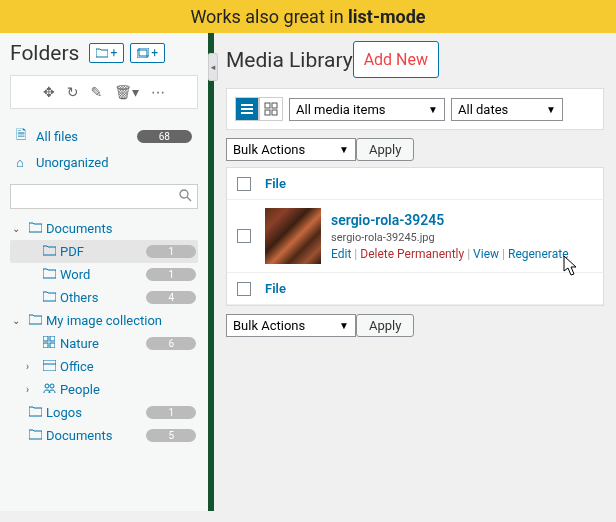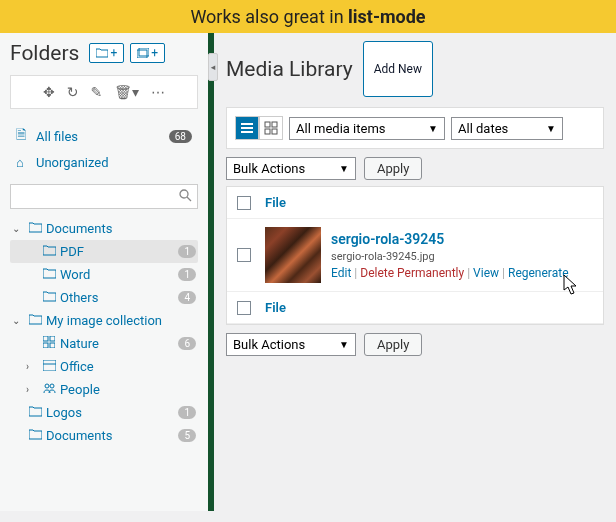--- a/index.html
+++ b/index.html
@@ -10,44 +10,44 @@
 .sidebar { width: 214px; background: #f6f7f7; border-right: 6px solid #14532d; padding: 8px 10px; overflow: hidden; position: relative; }
 .sidebar-header { display: flex; align-items: center; gap: 6px; margin-bottom: 10px; }
 .sidebar-title { font-size: 21px; font-weight: 400; color: #333; margin-right: 4px; }
 .hdr-btn { border: 1px solid #0073aa; color: #0073aa; background: #fff; padding: 2px 6px; font-size: 12px; border-radius: 2px; cursor: pointer; display: flex; align-items: center; gap: 2px; }
 .toolbar { background: #fff; border: 1px solid #ddd; padding: 8px; display: flex; justify-content: center; gap: 12px; margin-bottom: 8px; color: #666; }
 .toolbar span { cursor: pointer; font-size: 14px; }
 .pinned { padding: 4px 0; }
 .pin-item { display: flex; align-items: center; justify-content: space-between; padding: 4px 6px; font-size: 13px; color: #0073aa; cursor: pointer; }
 .pin-item .lbl { display: flex; align-items: center; gap: 6px; }
 .pin-item .ico { width: 14px; color: #0073aa; }
-.badge { background: #666; color: #fff; font-size: 10px; padding: 1px 6px; border-radius: 9px; min-width: 16px; text-align: center; }
+.badge { background: #666; color: #fff; font-size: 10px; padding: 1px 22px; border-radius: 9px; min-width: 16px; text-align: center; }
 .badge.light { background: #bbb; }
 .searchbox { position: relative; margin: 6px 0 8px; }
 .searchbox input { width: 100%; padding: 4px 24px 4px 6px; border: 1px solid #ccc; font-size: 13px; }
 .searchbox .sico { position: absolute; right: 6px; top: 5px; color: #888; font-size: 13px; pointer-events: none; }
 .tree { font-size: 13px; }
 .tree-row { display: flex; align-items: center; justify-content: space-between; padding: 4px 2px; cursor: pointer; }
 .tree-row .lbl { display: flex; align-items: center; gap: 4px; color: #0073aa; }
 .tree-row .chev { width: 12px; color: #555; font-size: 10px; }
 .tree-row.active { background: #e5e5e5; border-radius: 2px; }
 .indent1 { padding-left: 16px; }
 .ico-folder, .ico-grid, .ico-card, .ico-people, .ico-doc, .ico-home { width: 14px; text-align: center; color: #0073aa; }
 .main { flex: 1; padding: 8px 12px; position: relative; }
 .collapse-handle { position: absolute; left: -6px; top: 20px; width: 10px; height: 28px; background: #e2e4e7; border: 1px solid #ccc; border-radius: 2px; display: flex; align-items: center; justify-content: center; font-size: 9px; color: #666; cursor: pointer; }
-.main-header { display: flex; align-items: center; gap: 10px; margin-bottom: 10px; }
+.main-header { display: flex; align-items: center; margin-bottom: 10px; }
 .main-title { font-size: 21px; font-weight: 400; color: #333; }
-.addnew { border: 1px solid #0073aa; color: #0f172a; background: #fff; padding: 20px 10px; font-size: 12px; border-radius: 3px; cursor: pointer; }
+.addnew { border: 1px solid #0073aa; color: #ef4444; background: #fff; padding: 8px 10px; font-size: 16px; border-radius: 3px; cursor: pointer; }
 .filter-bar { background: #fff; border: 1px solid #ddd; padding: 8px; display: flex; align-items: center; gap: 6px; margin-bottom: 8px; }
 .viewswitch { display: flex; }
 .viewswitch div { width: 24px; height: 24px; display: flex; align-items: center; justify-content: center; border: 1px solid #ccc; cursor: pointer; }
 .viewswitch .active { background: #0073aa; color: #fff; }
 .select { border: 1px solid #8c8f94; background: #fff; padding: 3px 6px; font-size: 13px; display: flex; align-items: center; justify-content: space-between; cursor: pointer; }
 .select .arr { font-size: 10px; }
-.bulk-row { display: flex; gap: 8px; align-items: center; margin-bottom: 6px; }
+.bulk-row { display: flex; align-items: center; margin-bottom: 6px; }
 .apply-btn { border: 1px solid #8c8f94; background: #f6f7f7; color: #333; padding: 3px 12px; font-size: 13px; border-radius: 3px; cursor: pointer; }
 .table { border: 1px solid #ddd; background: #fff; }
 .thead, .trow { display: flex; align-items: center; padding: 8px 10px; border-bottom: 1px solid #eee; }
 .thead { font-weight: 600; font-size: 13px; }
 .col-cb { width: 28px; }
 .col-file { flex: 1; font-size: 13px; color: #0073aa; }
 .trow .thumb { width: 56px; height: 56px; background: linear-gradient(135deg, #5a2f1a 0%, #8b4028 20%, #3a1f12 40%, #c4683d 55%, #4d2816 70%, #9b5132 85%, #2f1a0e 100%); margin-right: 10px; flex-shrink: 0; }
 .trow .meta { flex: 1; }
 .trow .fname { color: #0073aa; font-weight: 600; font-size: 14px; }
 .trow .sub { color: #555; font-size: 11px; margin: 3px 0; }

